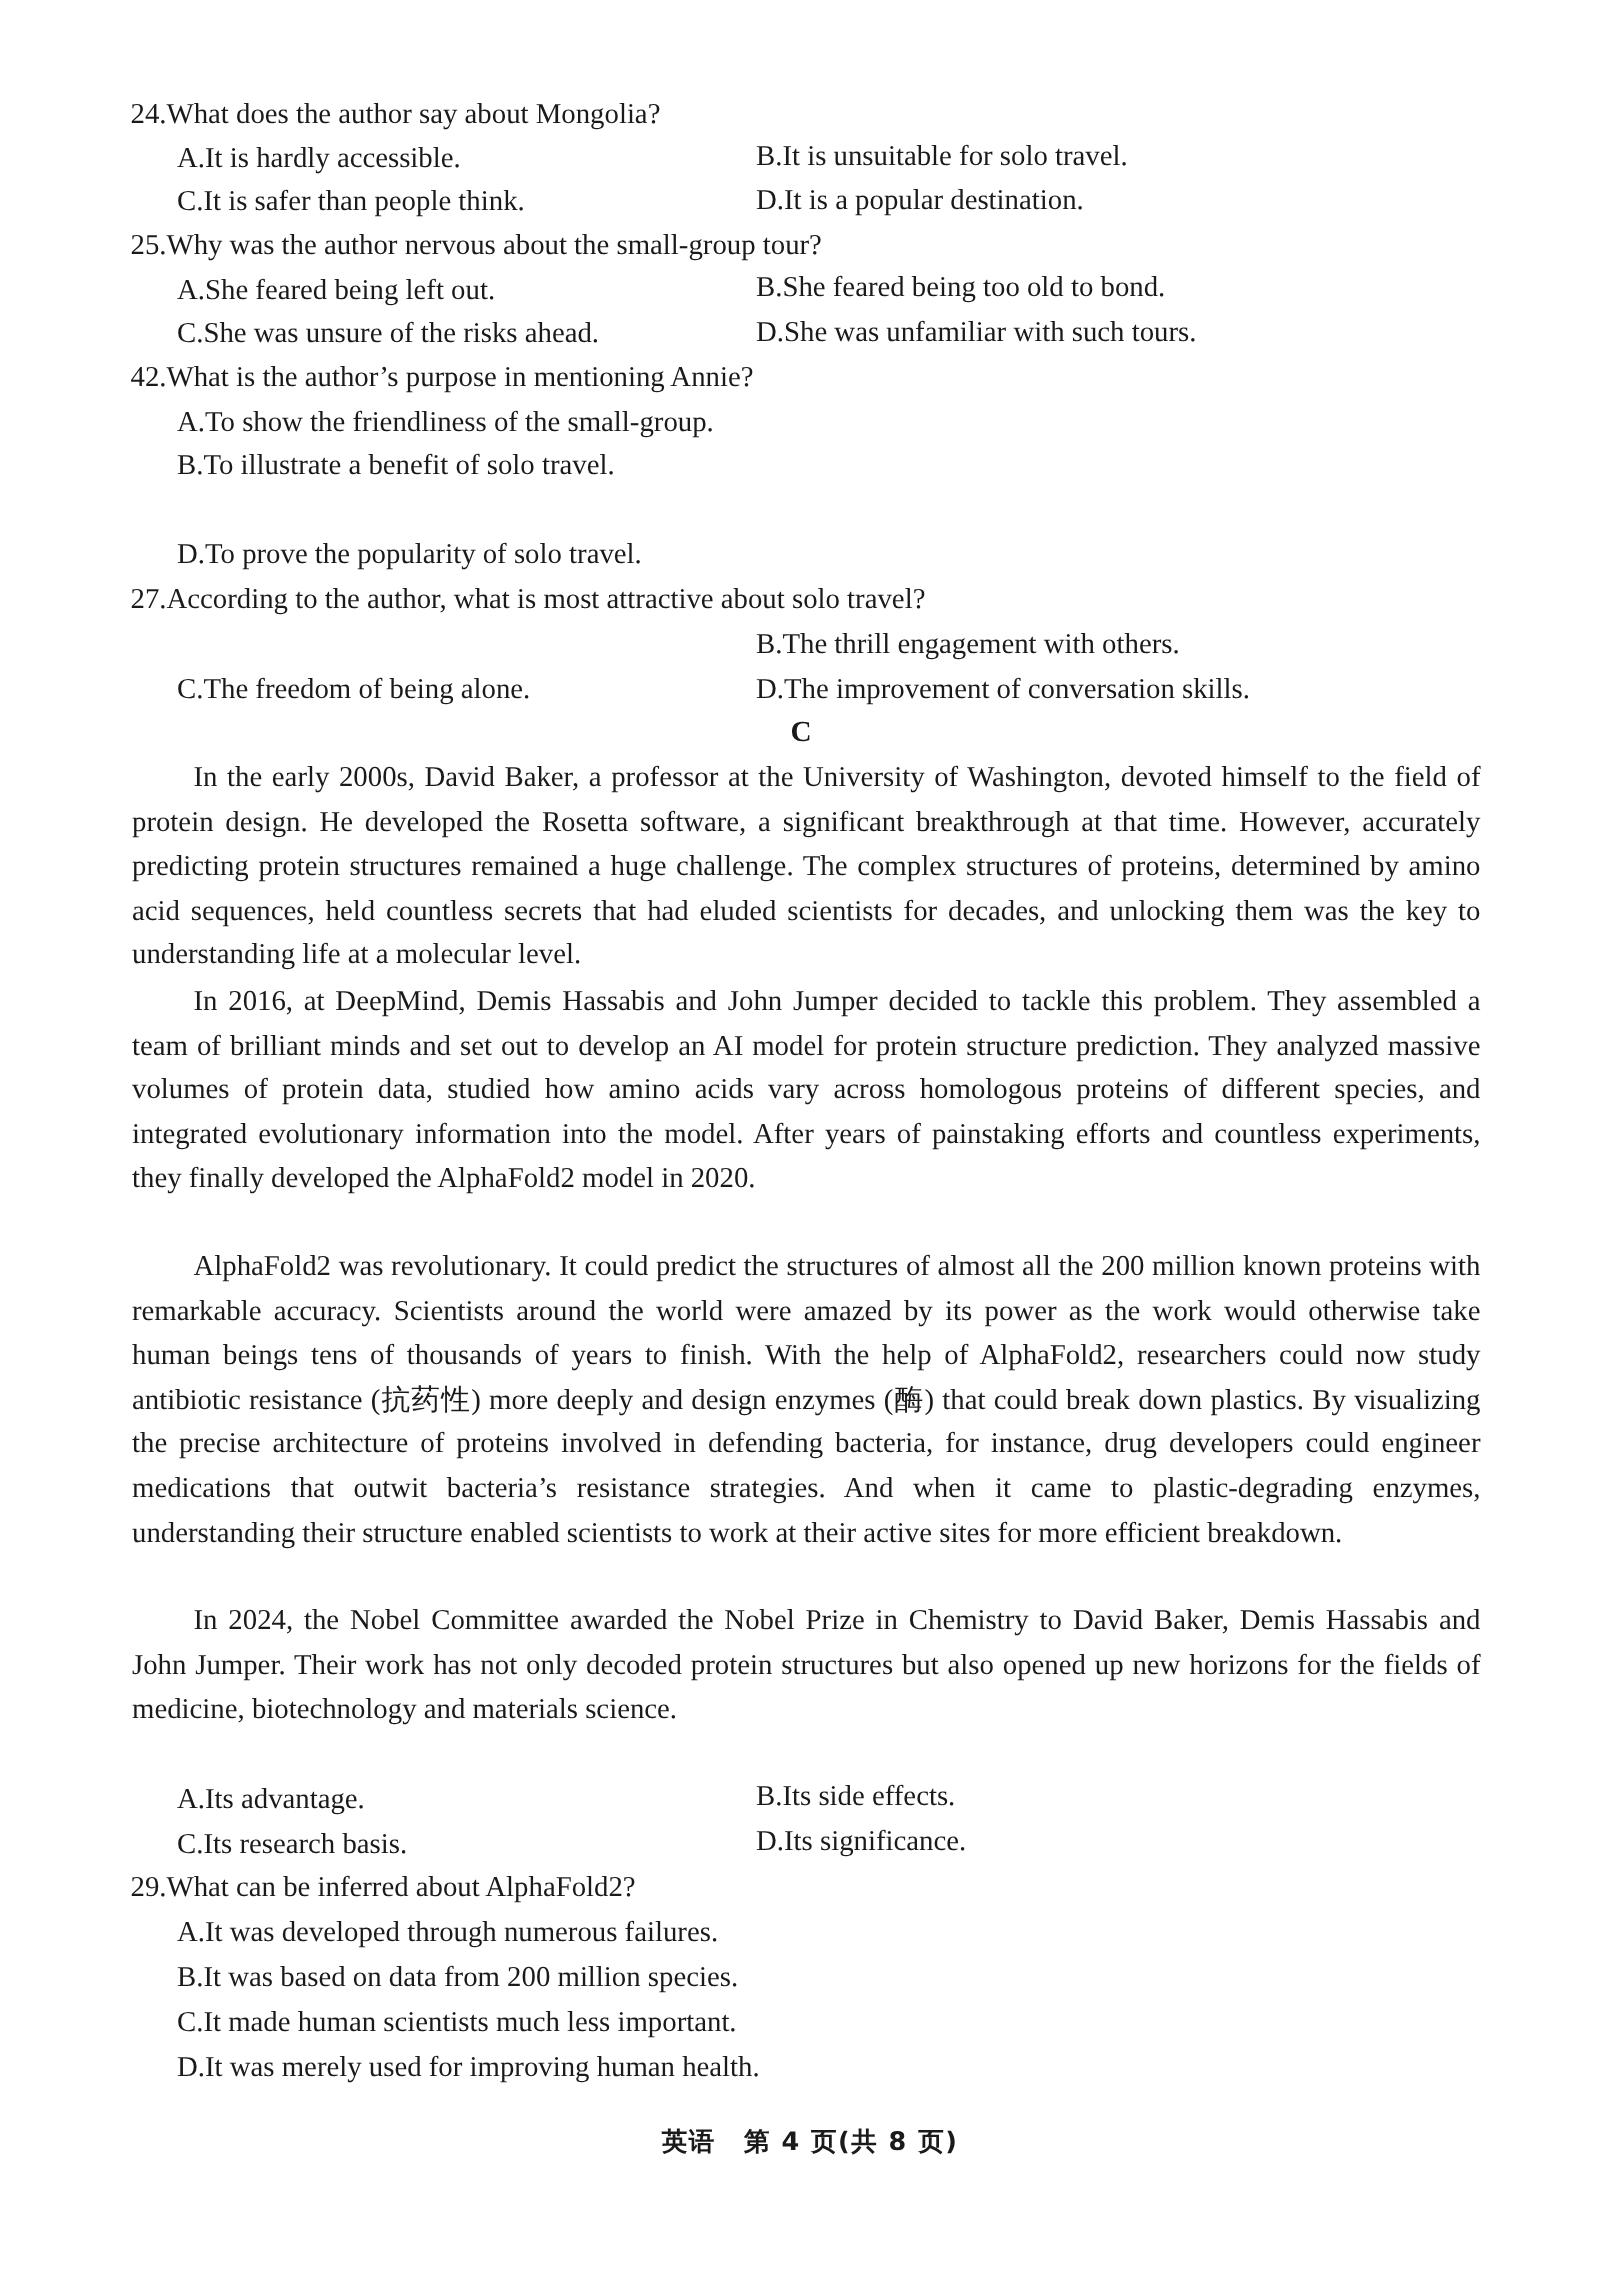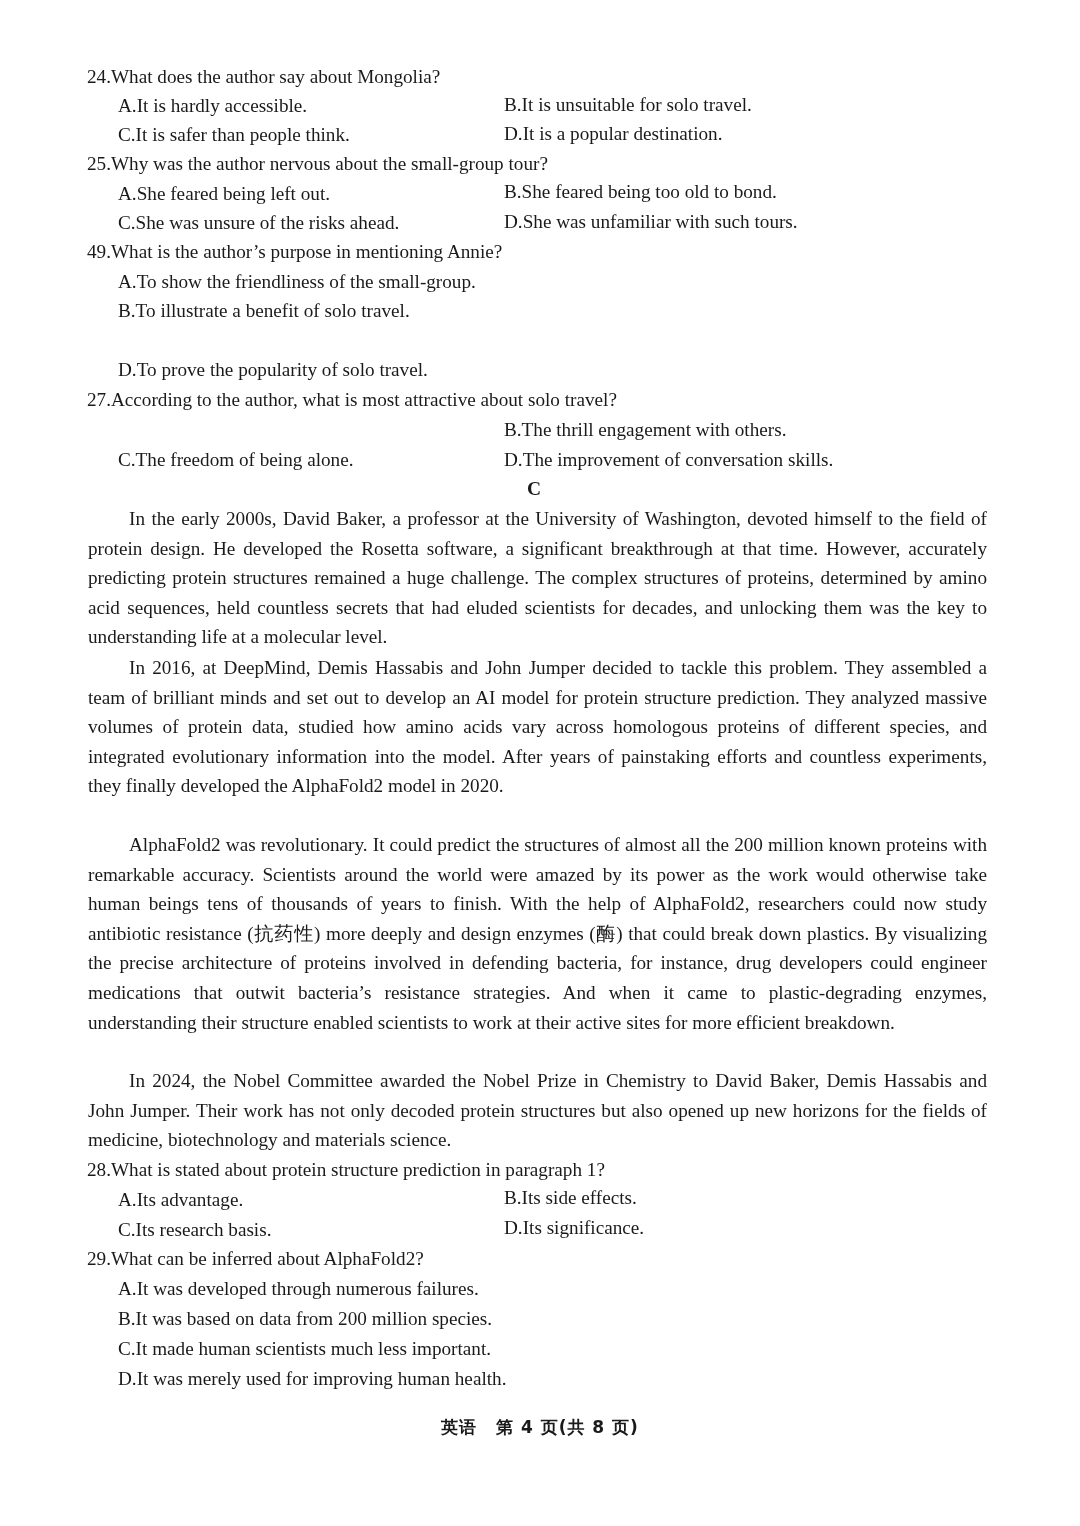--- a/index.html
+++ b/index.html
@@ -36,38 +36,37 @@
   <div class="line opt2" style="top:90px"><span>B.</span><span>It is unsuitable for solo travel.</span></div>
   <div class="line opt" style="top:120px"><span>C.</span><span>It is safer than people think.</span></div>
   <div class="line opt2" style="top:119px"><span>D.</span><span>It is a popular destination.</span></div>
 
   <div class="line q" style="top:149px"><span>25.</span><span>Why was the author nervous about the small-group tour?</span></div>
   <div class="line opt" style="top:179px"><span>A.</span><span>She feared being left out.</span></div>
   <div class="line opt" style="top:208px"><span>C.</span><span>She was unsure of the risks ahead.</span></div>
   <div class="line opt2" style="top:177px"><span>B.</span><span>She feared being too old to bond.</span></div>
   <div class="line opt2" style="top:207px"><span>D.</span><span>She was unfamiliar with such tours.</span></div>
 
-  <div class="line q" style="top:237px"><span>49.</span><span>What is the author’s purpose in mentioning Annie?</span></div>
+  <div class="line q" style="top:237px"><span>42.</span><span>What is the author’s purpose in mentioning Annie?</span></div>
   <div class="line opt" style="top:267px"><span>A.</span><span>To show the friendliness of the small-group.</span></div>
   <div class="line opt" style="top:296px"><span>B.</span><span>To illustrate a benefit of solo travel.</span></div>
   <div class="line opt" style="top:355px"><span>D.</span><span>To prove the popularity of solo travel.</span></div>
 
   <div class="line q" style="top:385px"><span>27.</span><span>According to the author, what is most attractive about solo travel?</span></div>
   <div class="line opt2" style="top:415px"><span>B.</span><span>The thrill engagement with others.</span></div>
   <div class="line opt" style="top:445px"><span>C.</span><span>The freedom of being alone.</span></div>
   <div class="line opt2" style="top:445px"><span>D.</span><span>The improvement of conversation skills.</span></div>
 
   <div class="sec" style="top:474px">C</div>
 
   <div class="para" style="top:504px">In the early 2000s, David Baker, a professor at the University of Washington, devoted himself to the field of protein design. He developed the Rosetta software, a significant breakthrough at that time. However, accurately predicting protein structures remained a huge challenge. The complex structures of proteins, determined by amino acid sequences, held countless secrets that had eluded scientists for decades, and unlocking them was the key to understanding life at a molecular level.</div>
   <div class="para" style="top:653px">In 2016, at DeepMind, Demis Hassabis and John Jumper decided to tackle this problem. They assembled a team of brilliant minds and set out to develop an AI model for protein structure prediction. They analyzed massive volumes of protein data, studied how amino acids vary across homologous proteins of different species, and integrated evolutionary information into the model. After years of painstaking efforts and countless experiments, they finally developed the AlphaFold2 model in 2020.</div>
   <div class="para" style="top:830px"><span>AlphaFold2 was revolutionary. It could predict the structures of almost all the 200 million known proteins with remarkable accuracy. Scientists around the world were amazed by its power as the work would otherwise take human beings tens of thousands of years to finish. With the help of AlphaFold2, researchers could now study antibiotic resistance (抗药性) more deeply and design enzymes (酶) that could break down plastics. By visualizing the precise architecture of proteins involved in defending bacteria, for instance, drug developers could engineer medications that </span><span class="u">outwit</span><span> bacteria’s resistance strategies. And when it came to plastic-degrading enzymes, understanding their structure enabled scientists to work at their active sites for more efficient breakdown.</span></div>
   <div class="para" style="top:1066px">In 2024, the Nobel Committee awarded the Nobel Prize in Chemistry to David Baker, Demis Hassabis and John Jumper. Their work has not only decoded protein structures but also opened up new horizons for the fields of medicine, biotechnology and materials science.</div>
 
-  <div class="line q" style="top:1155px"><span>28.</span><span>What is stated about protein structure prediction in paragraph 1?</span></div>
   <div class="line opt" style="top:1185px"><span>A.</span><span>Its advantage.</span></div>
   <div class="line opt2" style="top:1183px"><span>B.</span><span>Its side effects.</span></div>
   <div class="line opt" style="top:1215px"><span>C.</span><span>Its research basis.</span></div>
   <div class="line opt2" style="top:1213px"><span>D.</span><span>Its significance.</span></div>
 
   <div class="line q" style="top:1244px"><span>29.</span><span>What can be inferred about AlphaFold2?</span></div>
   <div class="line opt" style="top:1274px"><span>A.</span><span>It was developed through numerous failures.</span></div>
   <div class="line opt" style="top:1304px"><span>B.</span><span>It was based on data from 200 million species.</span></div>
   <div class="line opt" style="top:1334px"><span>C.</span><span>It made human scientists much less important.</span></div>
   <div class="line opt" style="top:1364px"><span>D.</span><span>It was merely used for improving human health.</span></div>

